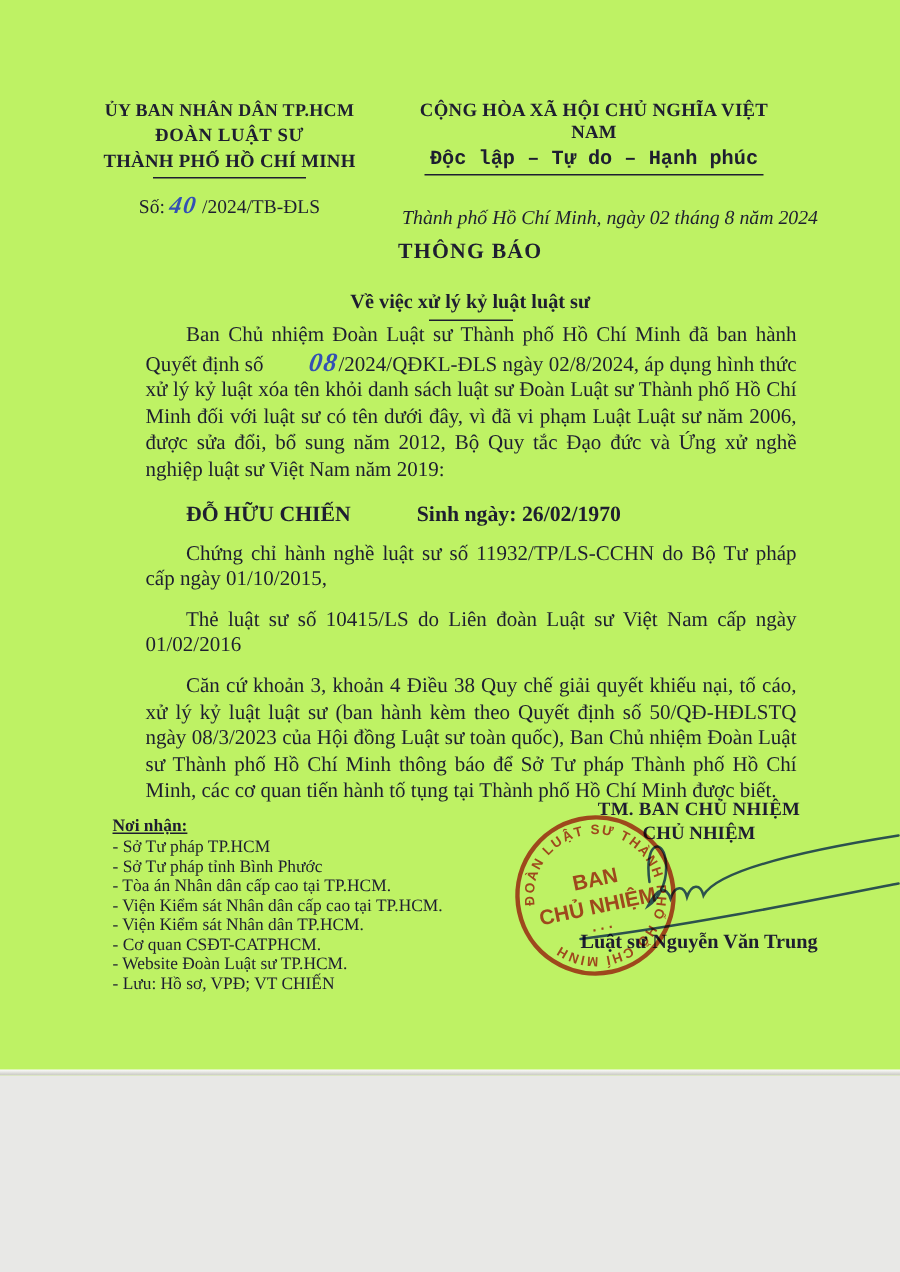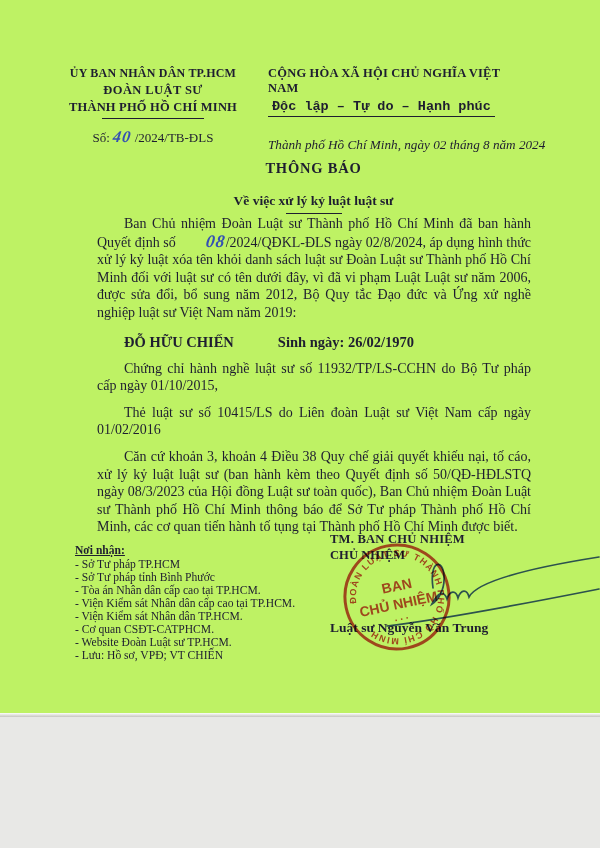--- a/index.html
+++ b/index.html
@@ -29,21 +29,21 @@
   .hdr-left .l2 { font-size:12.5px; margin-top:2px; letter-spacing:.4px; }
   .hdr-left .l3 { font-size:12.5px; margin-top:2px; letter-spacing:.2px; }
   .hdr-left .rule { width:102px; height:0; border-bottom:1.3px solid #1e1e30; margin:3px auto 0; }
   .num-line { font-weight:normal; font-size:13px; margin-top:9px; }
   .hand {
     color:#3450b4; font-style:italic; font-weight:bold;
     font-size:1.25em; letter-spacing:1px;
     display:inline-block; transform:skewX(-8deg);
   }
   .hdr-right {
-    position:absolute; left:268px; top:66px; width:256px; 
+    position:absolute; left:268px; top:66px; width:256px; text-align:center;
   }
   .hdr-right .l1 { font-size:12.5px; font-weight:bold; letter-spacing:.2px; }
   .hdr-right .l2 {
     display:inline-block; font-size:13.5px; font-weight:bold;
     border-bottom:1.4px solid #1e1e30; padding:0 4px 2px; margin-top:2px;font-family:Liberation Mono, monospace;
   }
   .date-line { font-size:13.2px; font-style:italic; margin-top:20px; white-space:nowrap; }
 
   
   .title-block { position:absolute; left:97px; top:160px; width:433px; text-align:center; }
@@ -57,21 +57,21 @@
     font-size:14px; line-height:17.6px; text-align:justify;
     text-indent:27px; margin-top:9px;
   }
   .para:first-child { margin-top:0; }
   .name-row { margin-top:12px; margin-left:27px; font-weight:bold; font-size:14.5px; }
   .name-row .birth { margin-left:44px; }
 
   
   .recipients { position:absolute; left:75px; top:544px; width:240px; font-size:11.6px; line-height:13px; }
   .recipients-label { text-decoration:underline; font-weight:bold; margin-bottom:1px; }
-  .sig-block { position:absolute; left:330px; top:532px; width:204px; }
+  .sig-block { position:absolute; left:364px; top:532px; width:204px; text-align:center; }
   .sig-l1 { font-size:12.6px; font-weight:bold; letter-spacing:.2px; }
   .sig-l2 { font-size:12.6px; font-weight:bold; margin-top:1px; }
   .sig-name { font-size:13.5px; font-weight:bold; margin-top:57px; white-space:nowrap; }
 
   .stamp {
     position:absolute; left:341px; top:541px;
     mix-blend-mode:multiply; pointer-events:none;
   }
   .stamp text { font-family:"Liberation Sans","DejaVu Sans",sans-serif; }
   .signature-svg {

